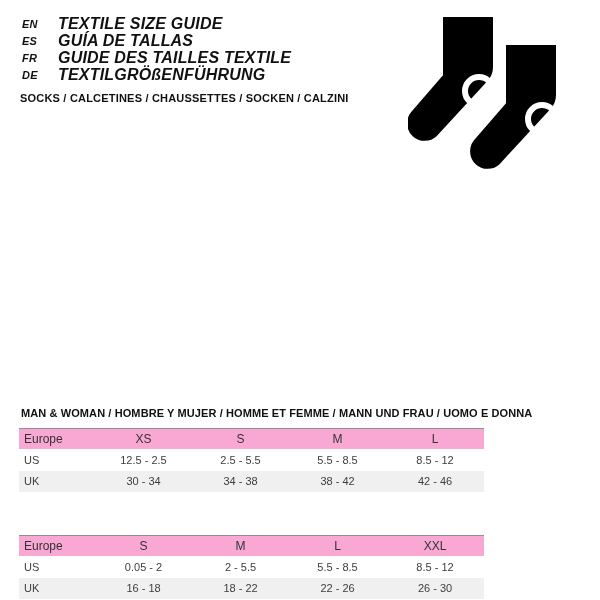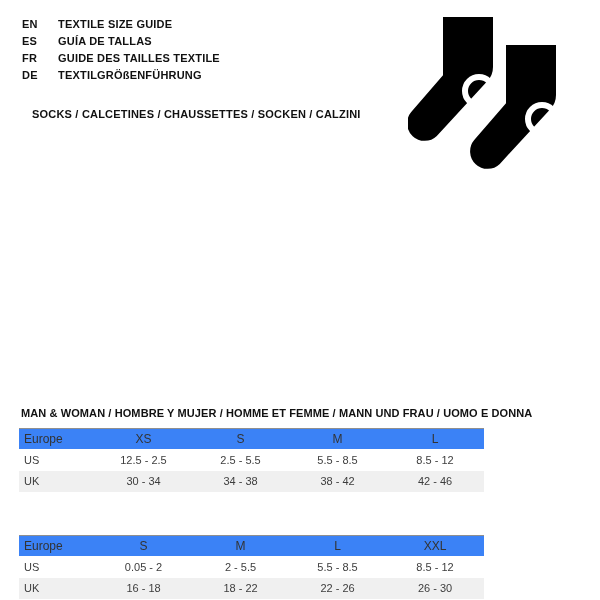--- a/index.html
+++ b/index.html
@@ -9,36 +9,36 @@
   .page {
     position: relative;
     width: 600px;
     height: 600px;
     background: #ffffff;
     overflow: hidden;
   }
 
   
   .lang-list { position: absolute; left: 22px; top: 15px; }
-  .lang-row { display: flex; height: 17px; align-items: center; }
+  .lang-row { display: flex; height: 17px; align-items: center; font-style: italic; }
   .lang-code {
     display: inline-block; width: 36px;
     font-size: 11px; font-weight: 700; color: #111;
     letter-spacing: 0.2px;
   }
   .lang-label {
-    font-size: 11px; font-weight: 700; color: #111;
+    font-size: 16px; font-weight: 700; color: #111;
     letter-spacing: 0.2px; white-space: nowrap;
   }
 
   
   .product-line {
-    position: absolute; left: 20px; top: 108px;
+    position: absolute; left: 20px; top: 92px;
     font-size: 11px; font-weight: 700; color: #111;
-    letter-spacing: 0.2px; white-space: nowrap; margin-left: 12px;
+    letter-spacing: 0.2px; white-space: nowrap;
   }
 
   
   .socks-svg { position: absolute; left: 408px; top: 17px; }
 
   
   .table-title {
     position: absolute; left: 21px;
     font-size: 11px; font-weight: 700; color: #111;
     letter-spacing: 0.1px; white-space: nowrap;
@@ -49,21 +49,21 @@
   .size-table {
     position: absolute; left: 19px;
     width: 465px;
     border-collapse: collapse;
     table-layout: fixed;
   }
   .table-1 { top: 428px; }
   .table-2 { top: 535px; }
 
   .size-table thead th {
-    background: #3b82f6;
+    background: #f9a8d4;
     border-top: 1px solid #8f8f8f;
     height: 20px;
     font-weight: 400;
     font-size: 12px;
     color: #333333;
     text-align: center;
     vertical-align: middle;
   }
   .size-table td {
     height: 22px;

